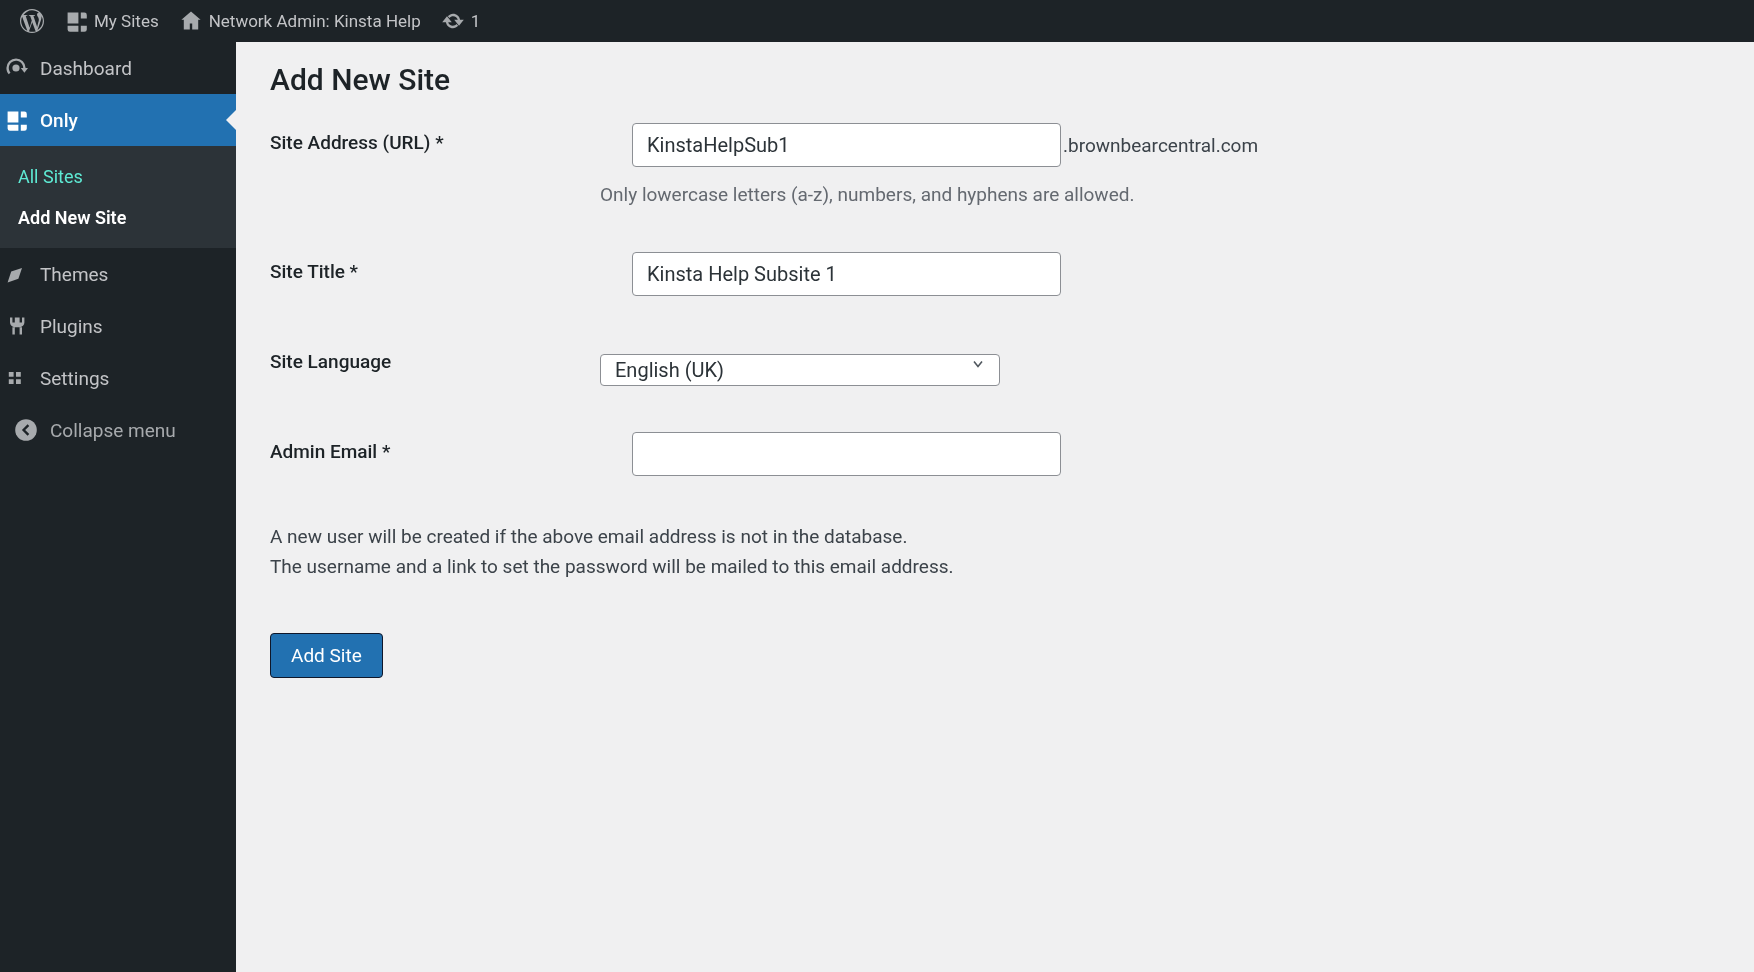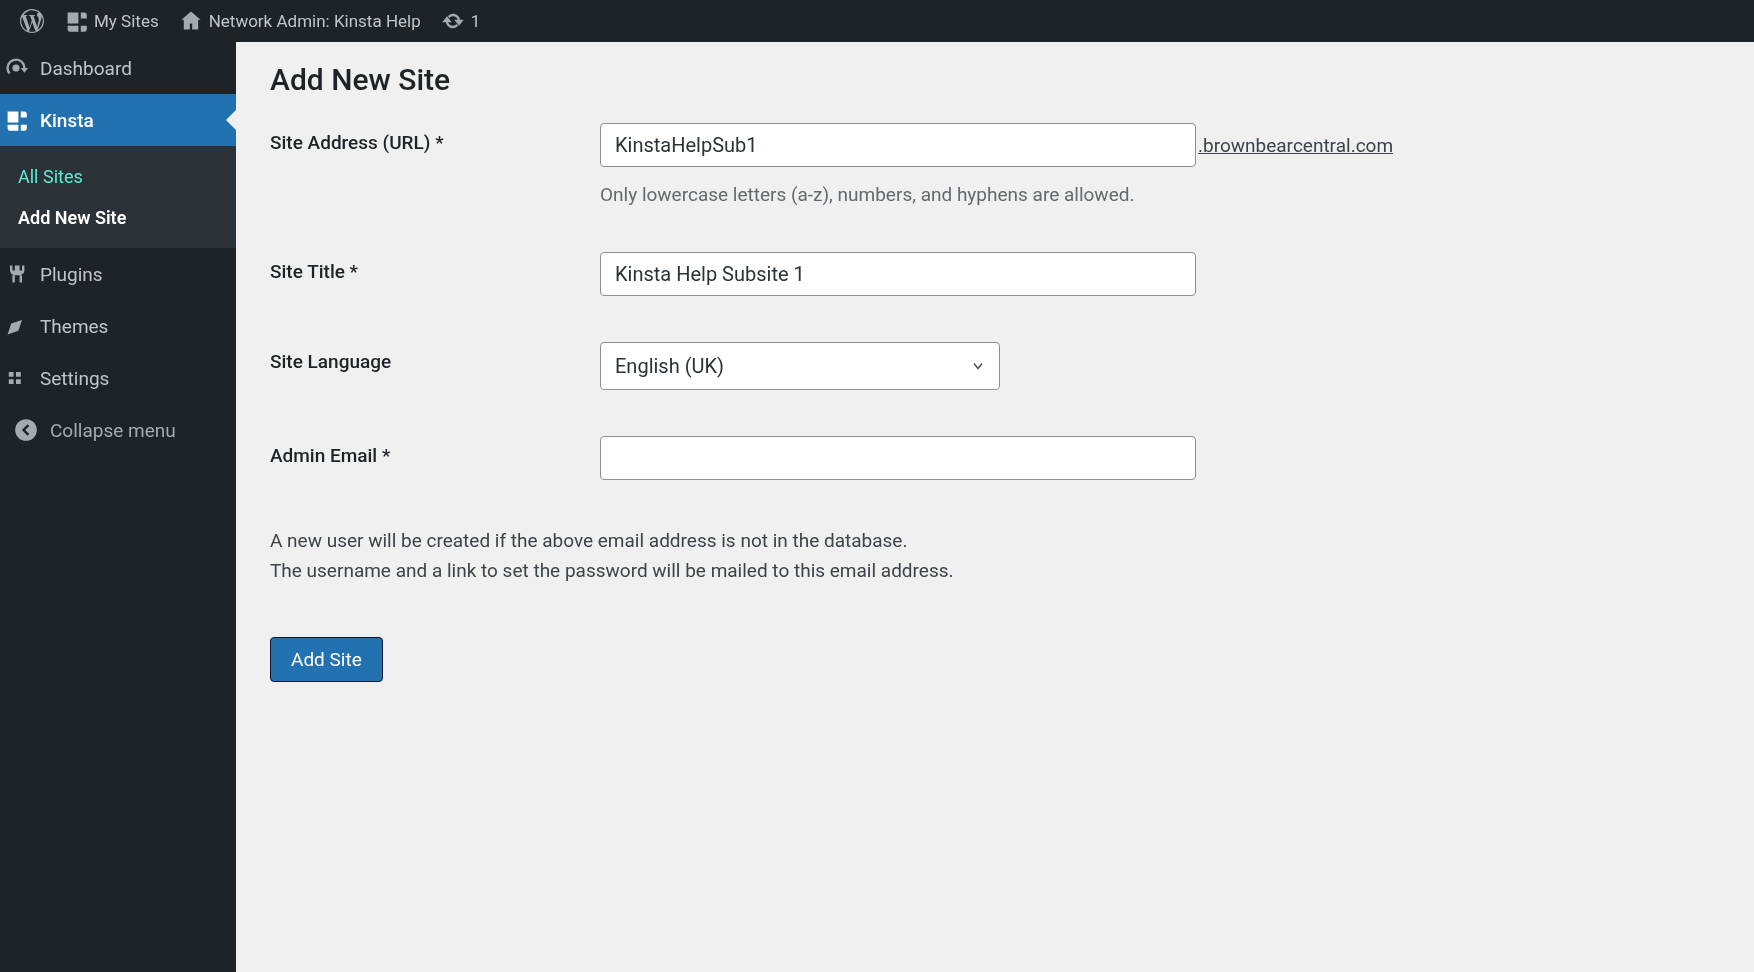--- a/index.html
+++ b/index.html
@@ -136,54 +136,55 @@
       padding-top: 8px;
     }
     .form-field {
       flex: 1;
     }
     .url-row {
       display: flex;
       align-items: center;
     }
     input[type="text"], input[type="email"] {
-      width: 596px;
+      width: 429px;
       height: 44px;
       padding: 0 14px;
       font-size: 20px;
       border: 1px solid #8c8f94;
       border-radius: 4px;
       background: #fff;
       color: #2c3338;
+      margin-left: 32px;
     }
     .domain-suffix {
       font-size: 19px;
       color: #3c434a;
       margin-left: 2px;
-      text-decoration: underline;
     }
     .hint {
       margin-top: 16px;
       font-size: 19px;
       color: #646970;
     }
     .select-wrap {
       position: relative;
       width: 400px;
     }
     .lang-select {
       width: 100%;
-      height: 48px;
+      height: 32px;
       padding: 0 40px 0 14px;
       font-size: 20px;
       border: 1px solid #8c8f94;
       border-radius: 4px;
       background: #fff;
       appearance: none;
       color: #2c3338;
+      margin-top: 12px;
     }
     .select-chevron {
       position: absolute;
       right: 14px;
       top: 50%;
       transform: translateY(-50%);
       pointer-events: none;
     }
     .info-text {
       font-size: 19px;
@@ -236,41 +237,41 @@
     <div class="menu-item top-level">
       <svg viewBox="0 0 20 20">
           <path d="M10 2a8 8 0 00-8 8c0 2 .7 3.8 2 5.2l1.4-1.4A6 6 0 1116 10h-2l3 4 3-4h-2a8 8 0 00-8-8zm0 5a3 3 0 100 6 3 3 0 000-6z"></path>
         </svg>
       <span>Dashboard</span>
     </div>
     <div class="menu-item top-level current">
       <svg viewBox="0 0 20 20">
           <path d="M14 3h3a2 2 0 012 2v3h-5V3zM3 3h9v9H3V3zm11 11h5v3a2 2 0 01-2 2h-3v-5zM3 14h9v5H5a2 2 0 01-2-2v-3z"></path>
         </svg>
-      <span>Kinsta</span>
+      <span>Only</span>
     </div>
     <div class="submenu">
       <div class="submenu-item">
         <span>All Sites</span>
       </div>
       <div class="submenu-item active">
         <span>Add New Site</span>
       </div>
     </div>
     <div class="menu-item top-level">
       <svg viewBox="0 0 20 20">
+          <path d="M3 17l3-9 9-3-3 9-9 3zm7-6a1 1 0 110-2 1 1 0 010 2z"></path>
+        </svg>
+      <span>Themes</span>
+    </div>
+    <div class="menu-item top-level">
+      <svg viewBox="0 0 20 20">
           <path d="M13 3v4h2V3h2v4a4 4 0 01-4 4h2v6h-2v-6H9v6H7v-6h2a4 4 0 01-4-4V3h2v4h2V3h2z"></path>
         </svg>
       <span>Plugins</span>
-    </div>
-    <div class="menu-item top-level">
-      <svg viewBox="0 0 20 20">
-          <path d="M3 17l3-9 9-3-3 9-9 3zm7-6a1 1 0 110-2 1 1 0 010 2z"></path>
-        </svg>
-      <span>Themes</span>
     </div>
     <div class="menu-item top-level">
       <svg viewBox="0 0 20 20">
           <path d="M4 9h4V5H4v4zm6 6h4v-4h-4v4zm-6 0h4v-4H4v4zm6-6h4V5h-4v4z"></path>
         </svg>
       <span>Settings</span>
     </div>
     <div class="collapse-item">
       <svg viewBox="0 0 20 20">
           <circle cx="10" cy="10" r="9" fill="#a7aaad"></circle>

